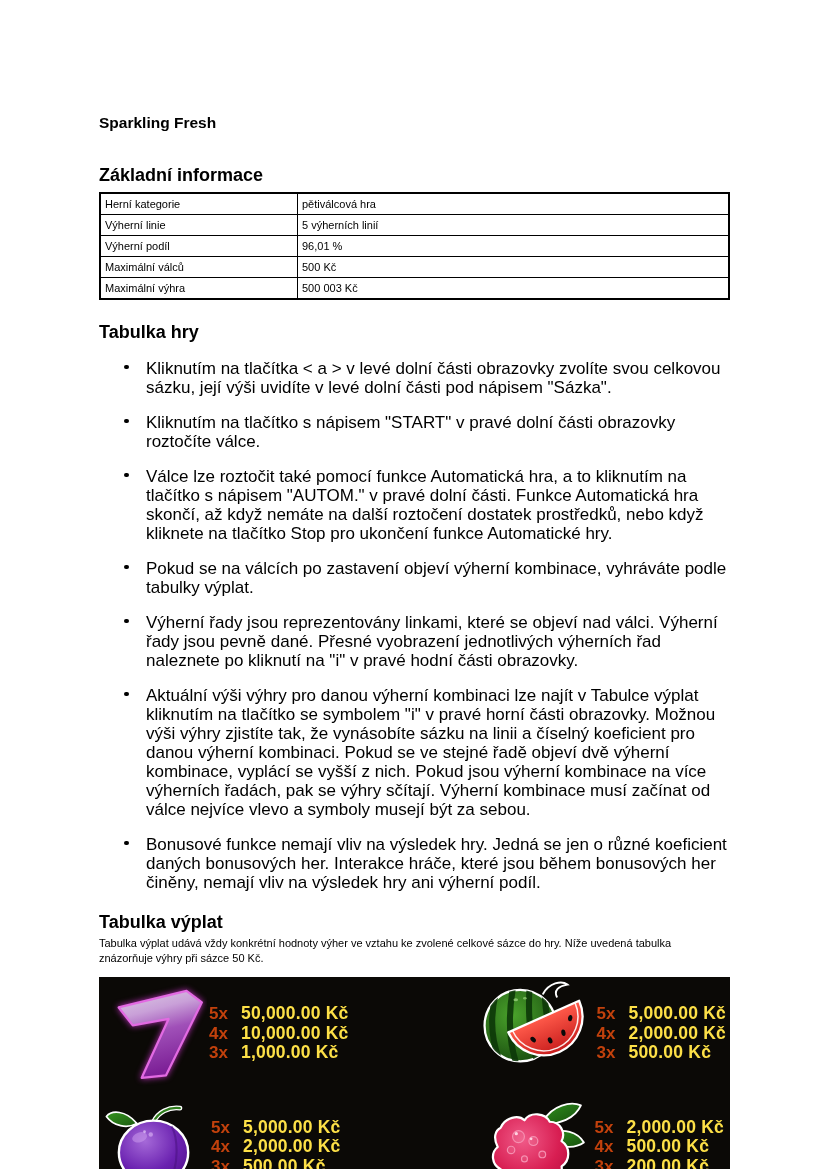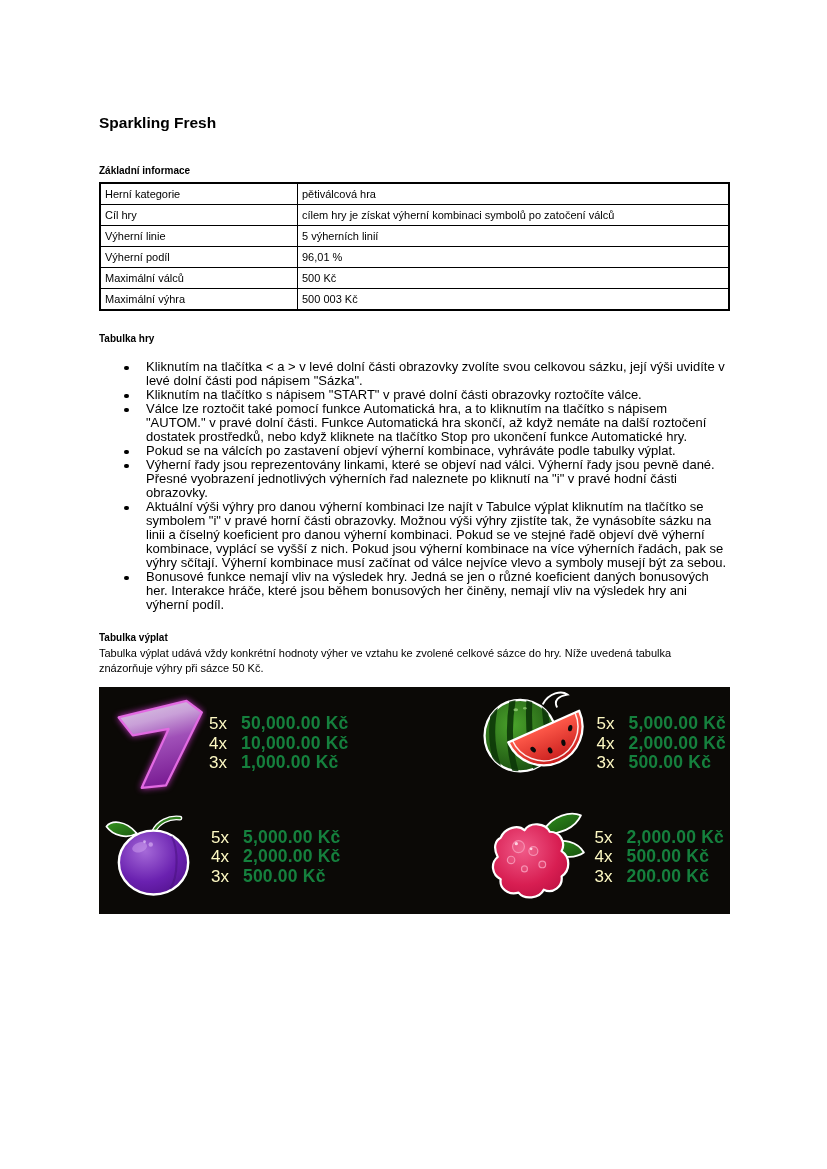--- a/index.html
+++ b/index.html
@@ -2,61 +2,57 @@
 <html><head>
 <meta charset="utf-8">
 <style>
   html,body{margin:0;padding:0;}
   body{
     width:827px;height:1169px;background:#ffffff;position:relative;
     font-family:"Liberation Sans",sans-serif;color:#000;
   }
   .content{position:absolute;left:99px;top:114px;width:631px;}
   h1{font-size:15.5px;font-weight:bold;margin:0 0 33px 0;}
-  h2{font-size:10px;font-weight:bold;margin:0 0 6px 0;}
+  h2{font-size:18px;font-weight:bold;margin:0 0 6px 0;}
   table.info{border-collapse:collapse;width:100%;border:2px solid #000;table-layout:fixed;padding-left:34px;}
   table.info td{border:1px solid #000;font-size:11px;padding:3px 4px;height:14px;vertical-align:middle;}
   table.info td.lbl{width:188px;}
   h2.rules-h{margin-top:22px;margin-bottom:0;}
   ul.rules{margin:16px 0 0 0;padding:0;}
-  ul.rules li{list-style:none;position:relative;padding-left:47px;font-size:13px;line-height:14px;}
+  ul.rules li{list-style:none;position:relative;padding-left:47px;font-size:17px;line-height:19px;margin-top:16px;}
   ul.rules li::before{content:"";position:absolute;left:25px;top:5.5px;width:4.5px;height:4.5px;border-radius:50%;background:#000;}
   h2.pay-h{margin-top:20px;margin-bottom:3px;}
   p.desc{margin:0;font-size:11px;line-height:15.4px;max-width:612px;}
   .paytable{margin-top:10px;height:227px;background:#0b0906;display:grid;grid-template-columns:1fr 1fr;grid-template-rows:1fr 1fr;}
   .pcell{display:flex;align-items:center;overflow:hidden;}
   .c0{padding-left:12px;}
   .c1{padding-left:58px;}
   .c2{padding-left:6px;}
   .c3{padding-left:58px;}
   .sym{flex:none;display:flex;align-items:center;justify-content:center;}
   .vals{margin-left:2px;}
   .vrow{display:flex;align-items:baseline;line-height:19.5px;white-space:nowrap;}
-  .cnt{color:#fef9c3;font-weight:normal;font-size:17px;width:22px;}
-  .amt{color:#15803d;font-weight:bold;font-size:17.5px;margin-left:10px;letter-spacing:.2px;}
+  .cnt{color:#c2410c;font-weight:bold;font-size:17px;width:22px;}
+  .amt{color:#fde047;font-weight:bold;font-size:17.5px;margin-left:10px;letter-spacing:.2px;}
   svg{display:block;}
 </style>
 </head>
 <body>
 
 <div class="content">
 
   <h1>Sparkling Fresh</h1>
 
   <section>
     <h2>Základní informace</h2>
     <table class="info">
       <tbody>
         <tr>
           <td class="lbl">Herní kategorie</td>
           <td>pětiválcová hra</td>
-        </tr>
-        <tr>
-          <td class="lbl">Cíl hry</td>
-          <td>cílem hry je získat výherní kombinaci symbolů po zatočení válců</td>
         </tr>
         <tr>
           <td class="lbl">Výherní linie</td>
           <td>5 výherních linií</td>
         </tr>
         <tr>
           <td class="lbl">Výherní podíl</td>
           <td>96,01 %</td>
         </tr>
         <tr>

